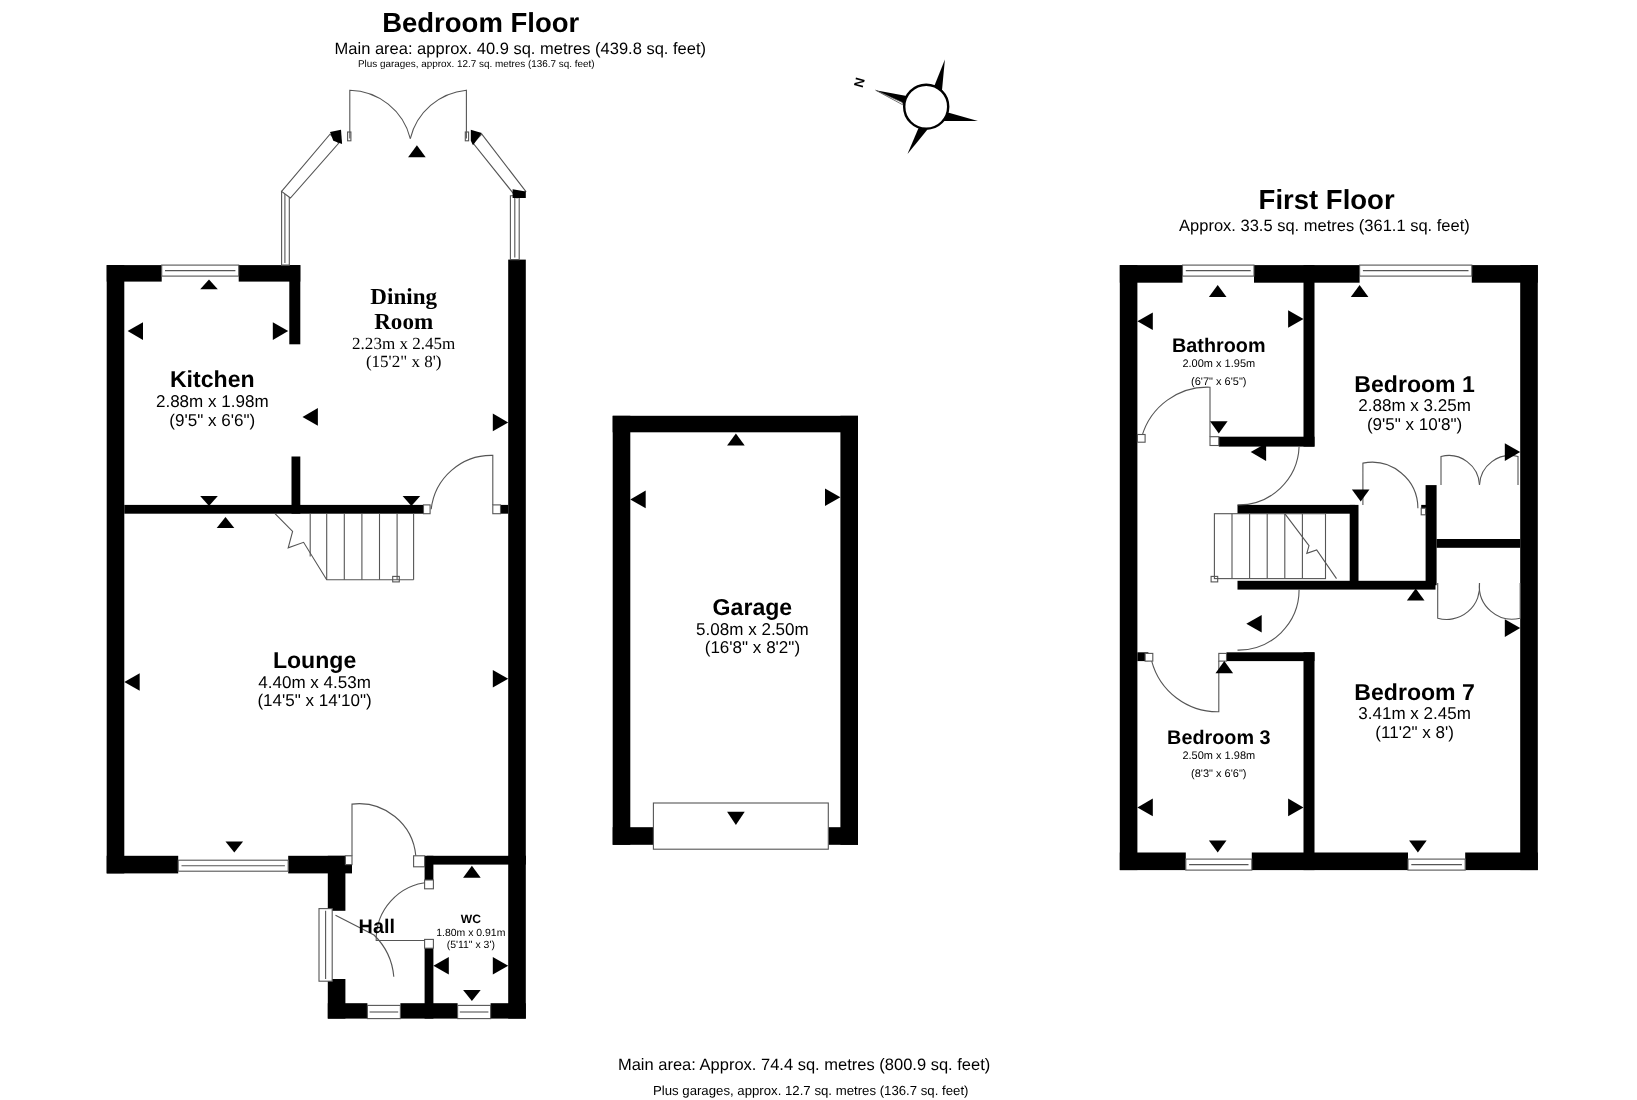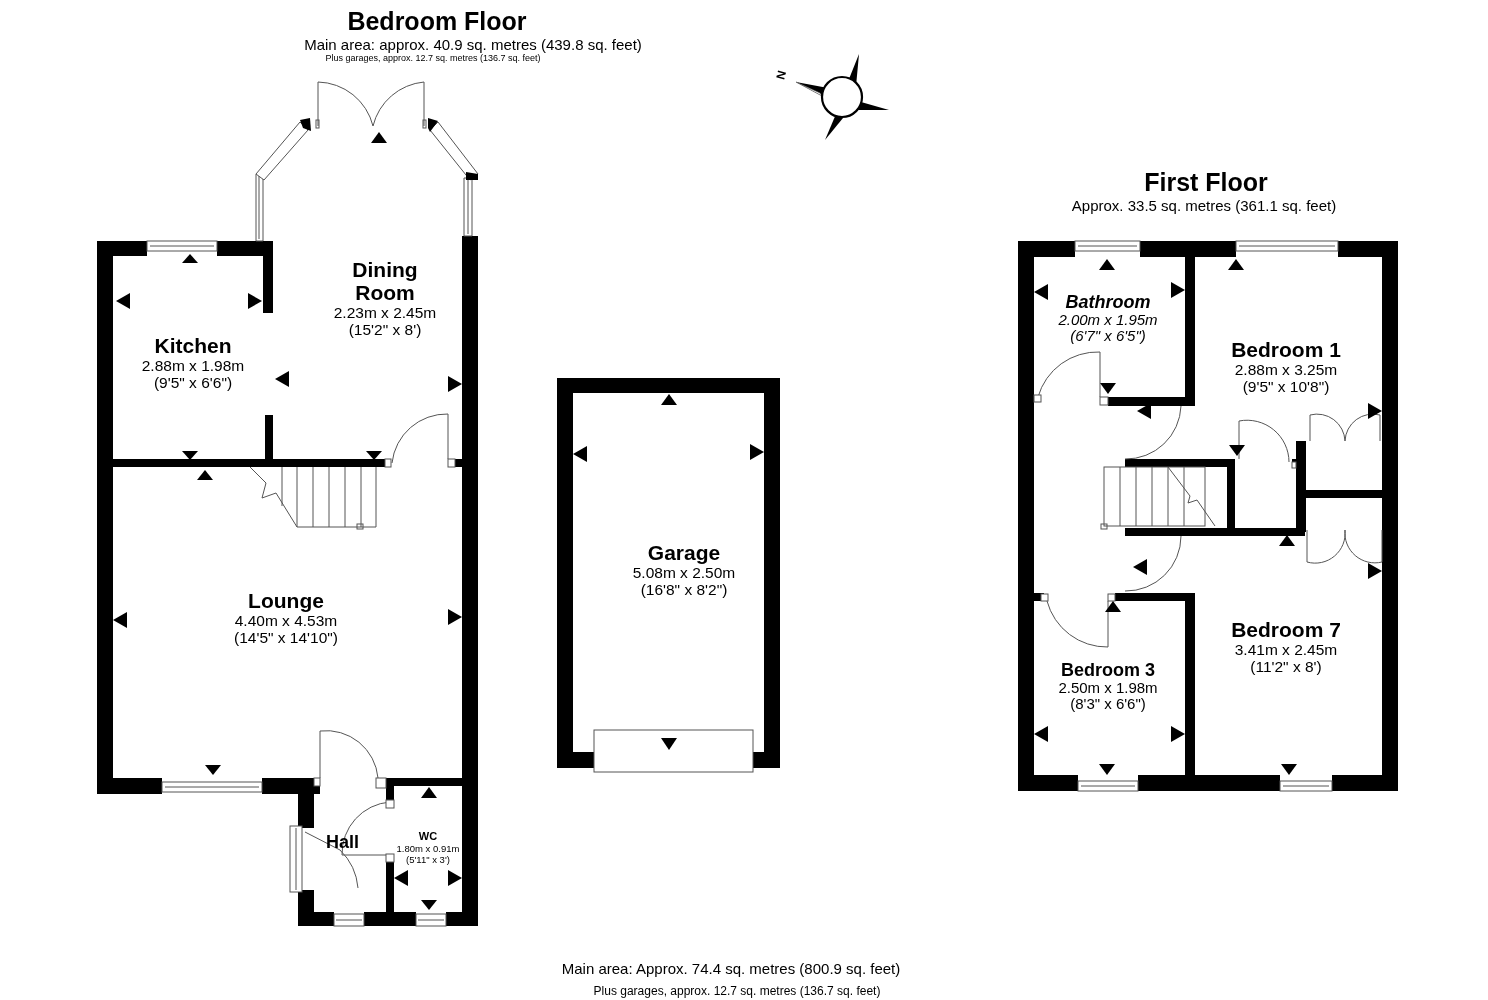--- a/index.html
+++ b/index.html
@@ -5,21 +5,21 @@
   html,body{margin:0;padding:0;background:#ffffff;}
   body{width:1488px;height:1000px;position:relative;overflow:hidden;font-family:"Liberation Sans",sans-serif;color:#000;}
   .abs{position:absolute;}
   .center{text-align:center;transform:translateX(-50%);white-space:nowrap;}
   .floor-title{font-weight:bold;font-size:25px;line-height:28px;}
   .floor-sub{font-size:15px;line-height:17px;}
   .floor-sub-small{font-size:9px;line-height:11px;}
   .room-name{font-weight:bold;font-size:21px;line-height:23px;}
   .room-dim{font-size:15.5px;line-height:17px;}
   .room-name-sm{font-weight:bold;font-size:18px;line-height:20px;}
-  .room-dim-sm{font-size:15px;line-height:16px;}
+  .room-dim-sm{font-size:10px;line-height:16px;}
   .wc-name{font-weight:bold;font-size:11px;line-height:13px;}
   .wc-dim{font-size:9.5px;line-height:11px;}
   .footer-main{font-size:15px;line-height:24px;}
   .footer-sub{font-size:12px;line-height:14px;}
   svg{position:absolute;left:0;top:0;}
 </style>
 </head>
 <body>
 
 <svg width="1488" height="1000" viewBox="0 0 1488 1000">
@@ -257,21 +257,21 @@
     <polygon points="1281,764 1297,764 1289,775"></polygon>
   </g>
 </svg>
 
 <div class="abs center floor-title" style="left:437px;top:7px;">Bedroom Floor</div>
 <div class="abs center floor-sub" style="left:433px;top:36px;margin-left:40px;">Main area: approx. 40.9 sq. metres (439.8 sq. feet)</div>
 <div class="abs center floor-sub-small" style="left:433px;top:53px;">Plus garages, approx. 12.7 sq. metres (136.7 sq. feet)</div>
 
 <div class="abs" style="left:777px;top:68px;font-weight:bold;font-size:12px;transform:rotate(-75deg);">N</div>
 
-<div class="abs center" style="left:385px;top:258px;">
+<div class="abs center" style="left:367px;top:258px;font-family:Liberation Serif, serif;">
   <div class="room-name">Dining</div>
   <div class="room-name">Room</div>
   <div class="room-dim">2.23m x 2.45m</div>
   <div class="room-dim">(15'2" x 8')</div>
 </div>
 
 <div class="abs center" style="left:193px;top:334px;">
   <div class="room-name">Kitchen</div>
   <div class="room-dim">2.88m x 1.98m</div>
   <div class="room-dim">(9'5" x 6'6")</div>
@@ -293,21 +293,21 @@
 
 <div class="abs center" style="left:668px;top:541px;margin-left:16px;">
   <div class="room-name">Garage</div>
   <div class="room-dim">5.08m x 2.50m</div>
   <div class="room-dim">(16'8" x 8'2")</div>
 </div>
 
 <div class="abs center floor-title" style="left:1206px;top:168px;">First Floor</div>
 <div class="abs center floor-sub" style="left:1204px;top:197px;">Approx. 33.5 sq. metres (361.1 sq. feet)</div>
 
-<div class="abs center" style="left:1108px;top:292px;font-style:italic;">
+<div class="abs center" style="left:1108px;top:304px;">
   <div class="room-name-sm">Bathroom</div>
   <div class="room-dim-sm">2.00m x 1.95m</div>
   <div class="room-dim-sm">(6'7" x 6'5")</div>
 </div>
 
 <div class="abs center" style="left:1286px;top:338px;">
   <div class="room-name">Bedroom 1</div>
   <div class="room-dim">2.88m x 3.25m</div>
   <div class="room-dim">(9'5" x 10'8")</div>
 </div>

